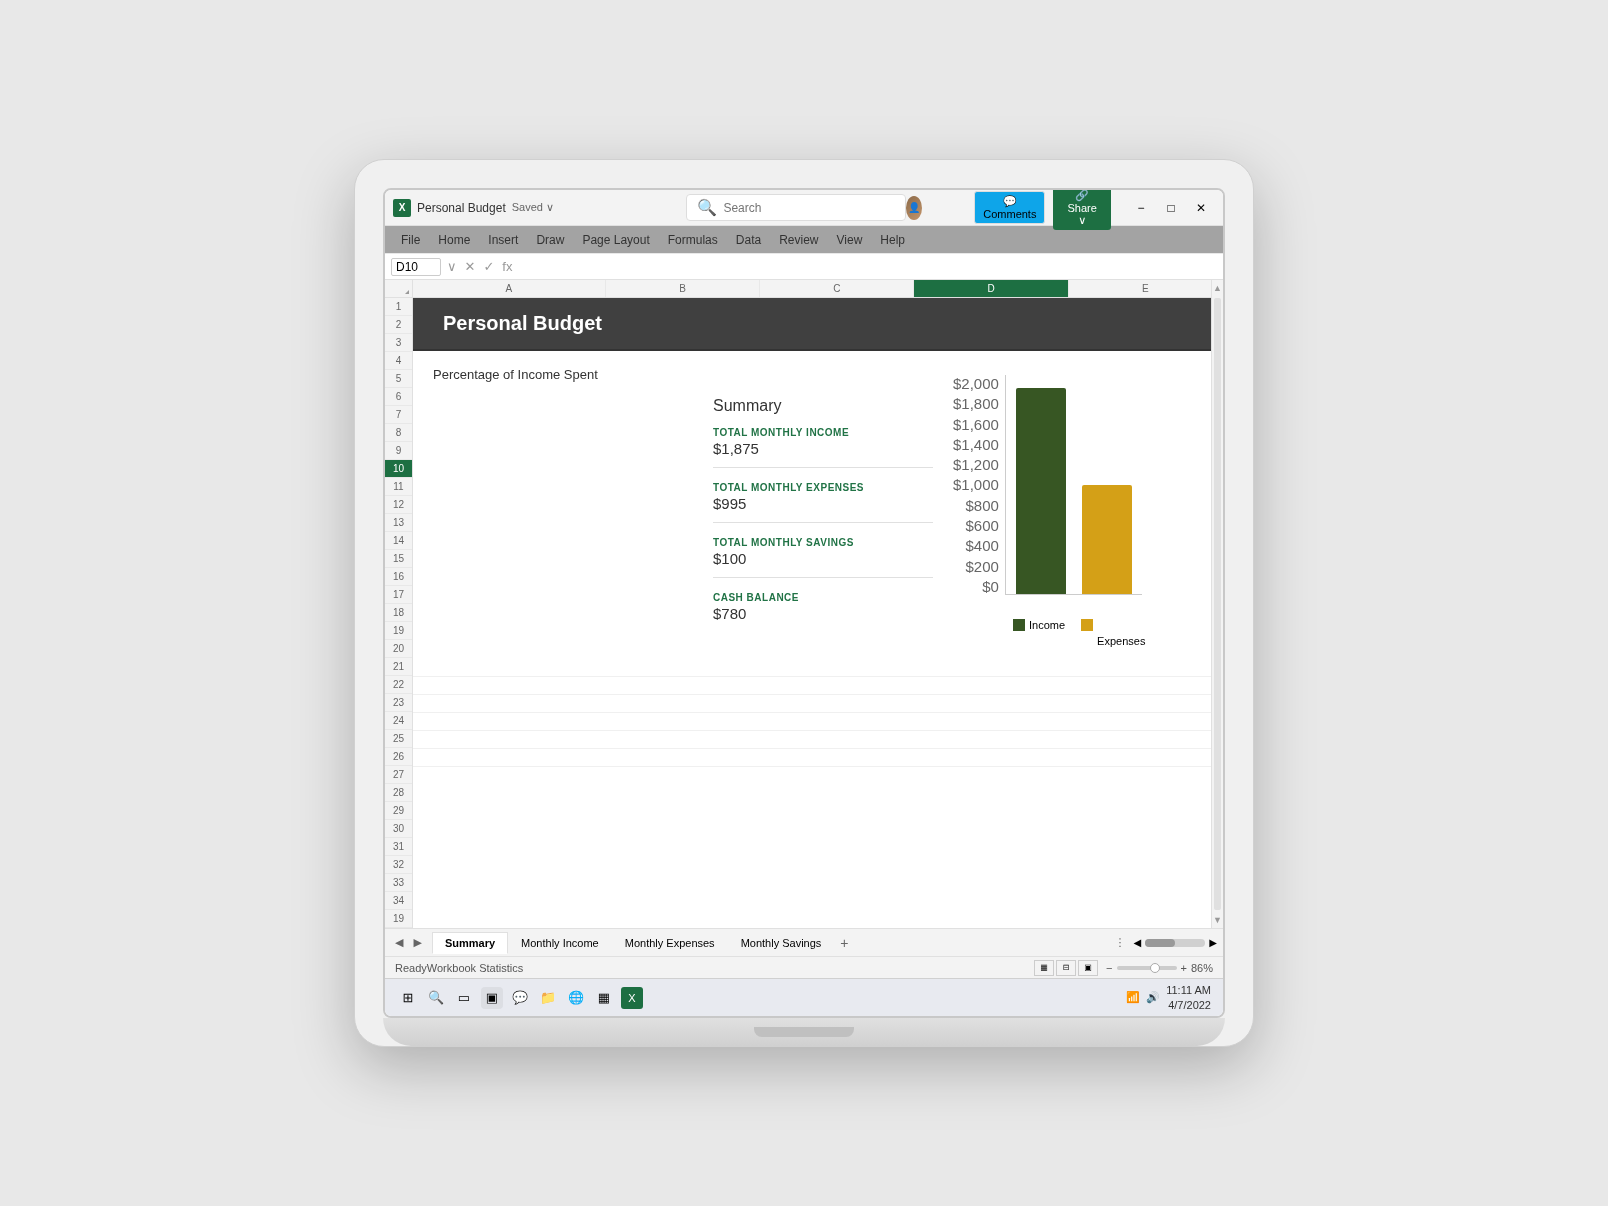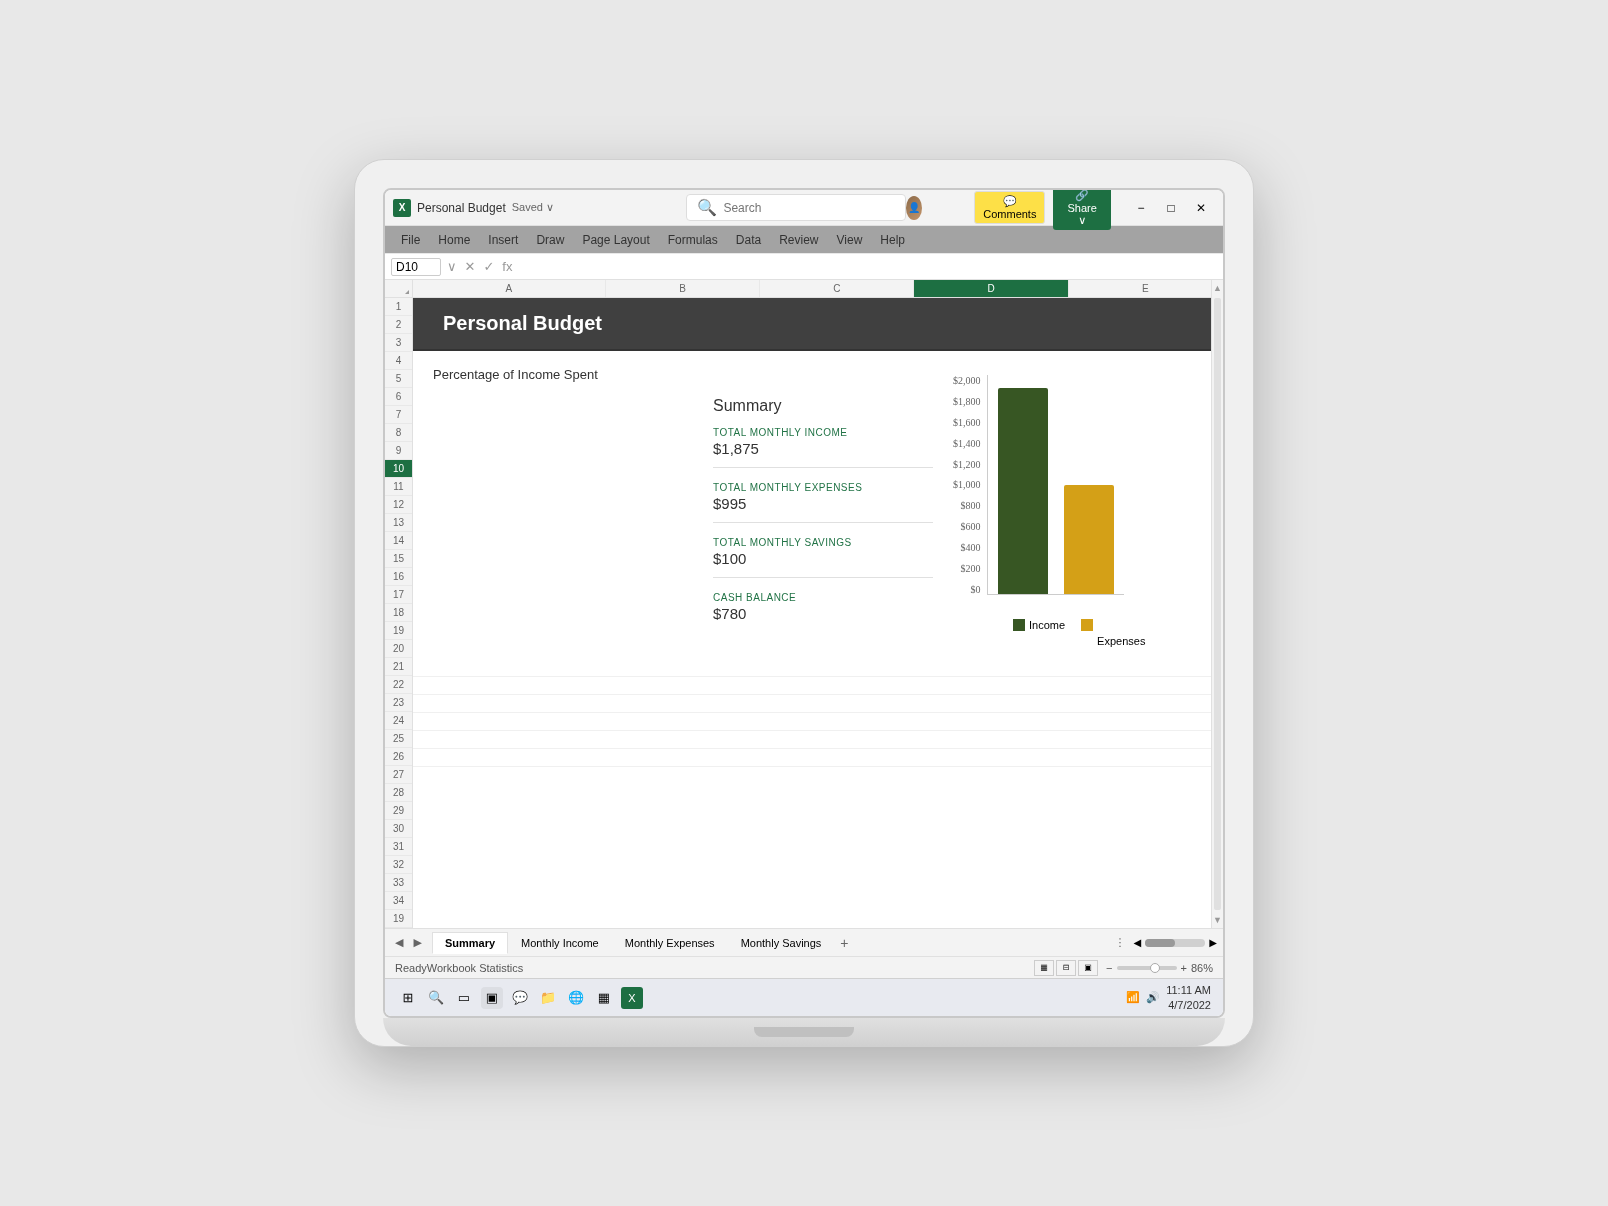--- a/index.html
+++ b/index.html
@@ -121,21 +121,21 @@
       align-items: center;
       justify-content: center;
       font-size: 10px;
       color: #fff;
       overflow: hidden;
     }
 
     .btn-comments {
       font-size: 11px;
       border: 1px solid #ddd;
-      background: #fde047;
+      background: #0ea5e9;
       padding: 3px 8px;
       border-radius: 3px;
       cursor: pointer;
       display: flex;
       align-items: center;
       gap: 3px;
       margin-left: 44px;
     }
 
     .btn-share {
@@ -258,35 +258,34 @@
 
     .summary-item {
       margin-bottom: 14px;
       border-bottom: 1px solid #e0e0e0;
       padding-bottom: 10px;
     }
 
     .summary-label {
       font-size: 10px;
       color: #217346;
-      font-weight: 400;
+      font-weight: 700;
       letter-spacing: 0.5px;
       margin-bottom: 2px;
     }
 
     .summary-value {
       font-size: 15px;
       color: #333;
       font-weight: 400;
     }
 
     .y-label {
-      font-size: 10px;
+      font-size: 15px;
       color: #666;
-      font-family: Liberation Serif, serif;
     }
 
     .bar {
       width: 45px;
       border-radius: 2px 2px 0 0;
     }
 
     .bar-income {
       background: #375623;
       height: 180px;

